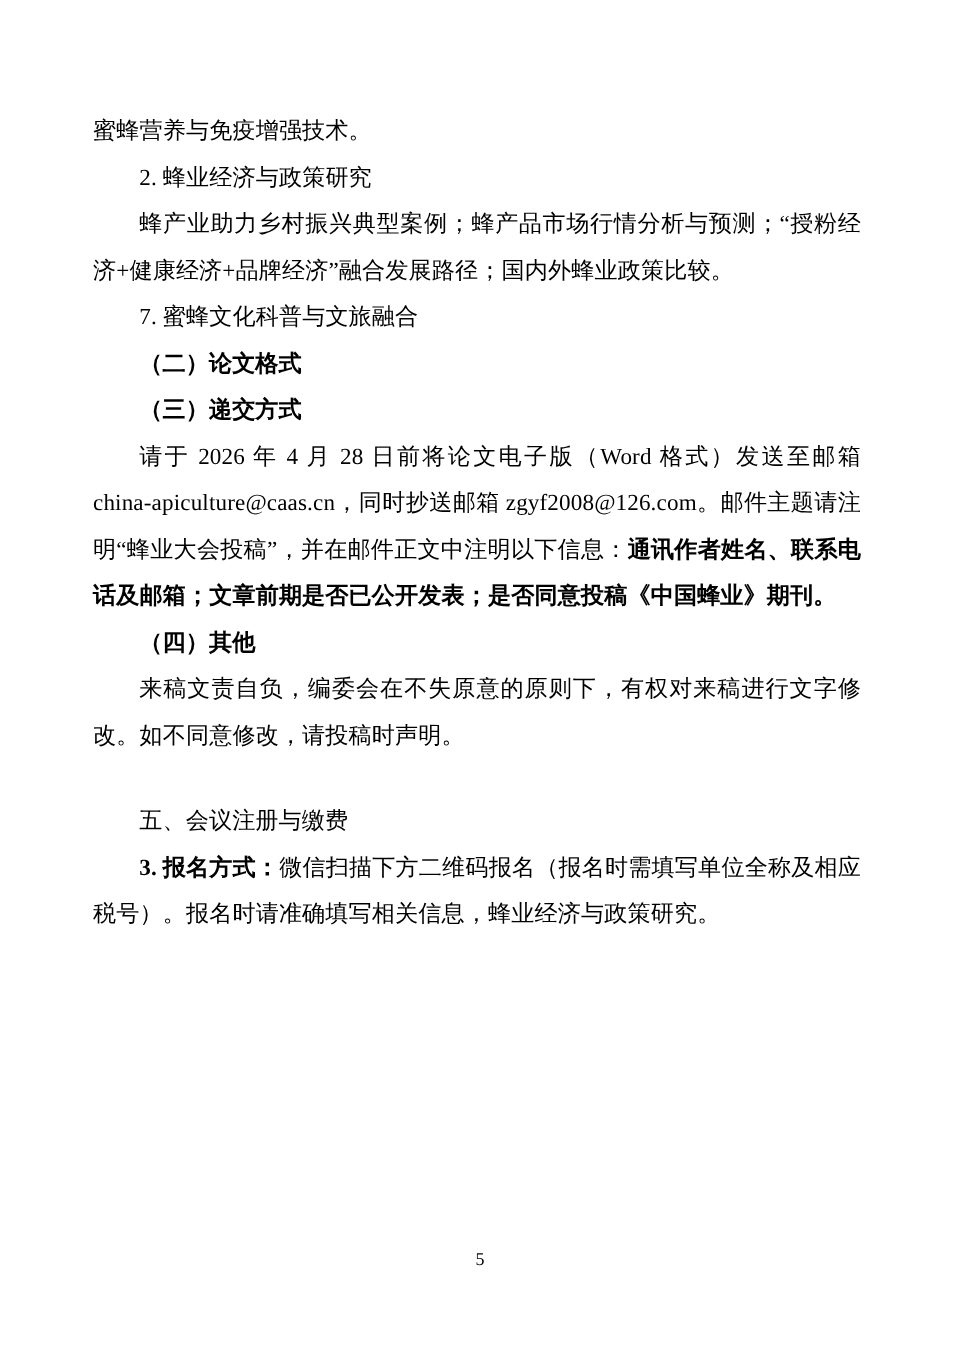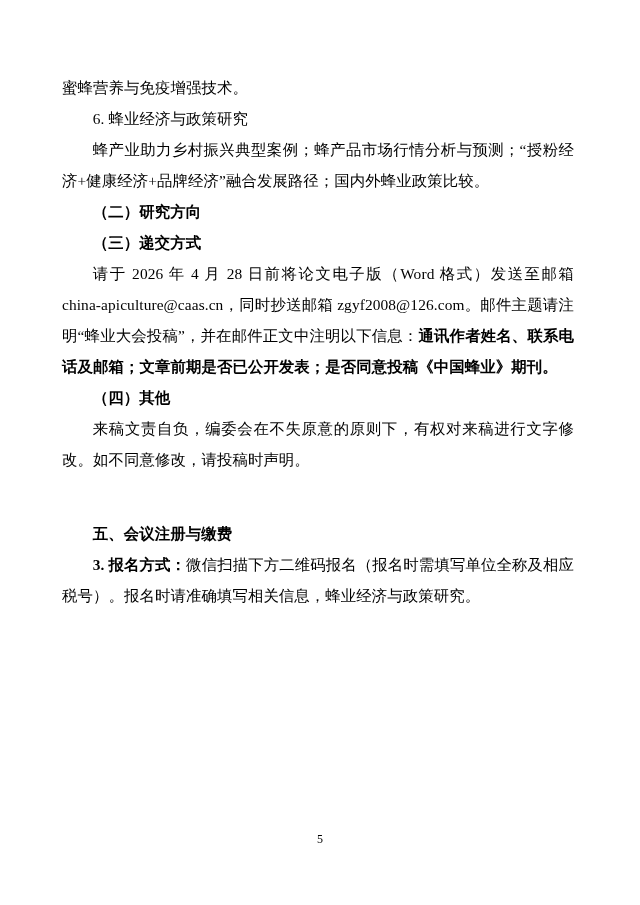--- a/index.html
+++ b/index.html
@@ -37,22 +37,21 @@
     text-justify: inter-ideograph;
     letter-spacing: 0.1px;
   }
   .indent {
     text-indent: 2em;
   }
   .bold {
     font-weight: bold;
   }
   .heading {
-    font-weight: bold;
-    margin-top: 17px;
+    font-weight: normal;
   }
   .spacer {
     height: 26px;
   }
   .page-number {
     position: absolute;
     left: 0;
     top: 832px;
     width: 640px;
     text-align: center;
@@ -62,27 +61,28 @@
   }
 </style>
 </head>
 <body>
 
 <div class="page">
   <div class="body-area">
 
     <p>蜜蜂营养与免疫增强技术。</p>
 
-    <p class="indent">6. 蜂业经济与政策研究</p>
+    <p class="indent">2. 蜂业经济与政策研究</p>
 
     <p class="indent">蜂产业助力乡村振兴典型案例；蜂产品市场行情分析与预测；“授粉经济+健康经济+品牌经济”融合发展路径；国内外蜂业政策比较。</p>
 
+    <p class="indent">7. 蜜蜂文化科普与文旅融合</p>
 
 
-    <p class="indent bold">（二）研究方向</p>
+    <p class="indent bold">（二）论文格式</p>
 
 
     <p class="indent bold">（三）递交方式</p>
 
     <p class="indent"><span>请于 2026 年 4 月 28 日前将论文电子版（Word 格式）发送至邮箱 china-apiculture@caas.cn，同时抄送邮箱 zgyf2008@126.com。邮件主题请注明“蜂业大会投稿”，并在邮件正文中注明以下信息：</span><span class="bold">通讯作者姓名、联系电话及邮箱；文章前期是否已公开发表；是否同意投稿《中国蜂业》期刊。</span></p>
 
     <p class="indent bold">（四）其他</p>
 
     <p class="indent">来稿文责自负，编委会在不失原意的原则下，有权对来稿进行文字修改。如不同意修改，请投稿时声明。</p>
 

